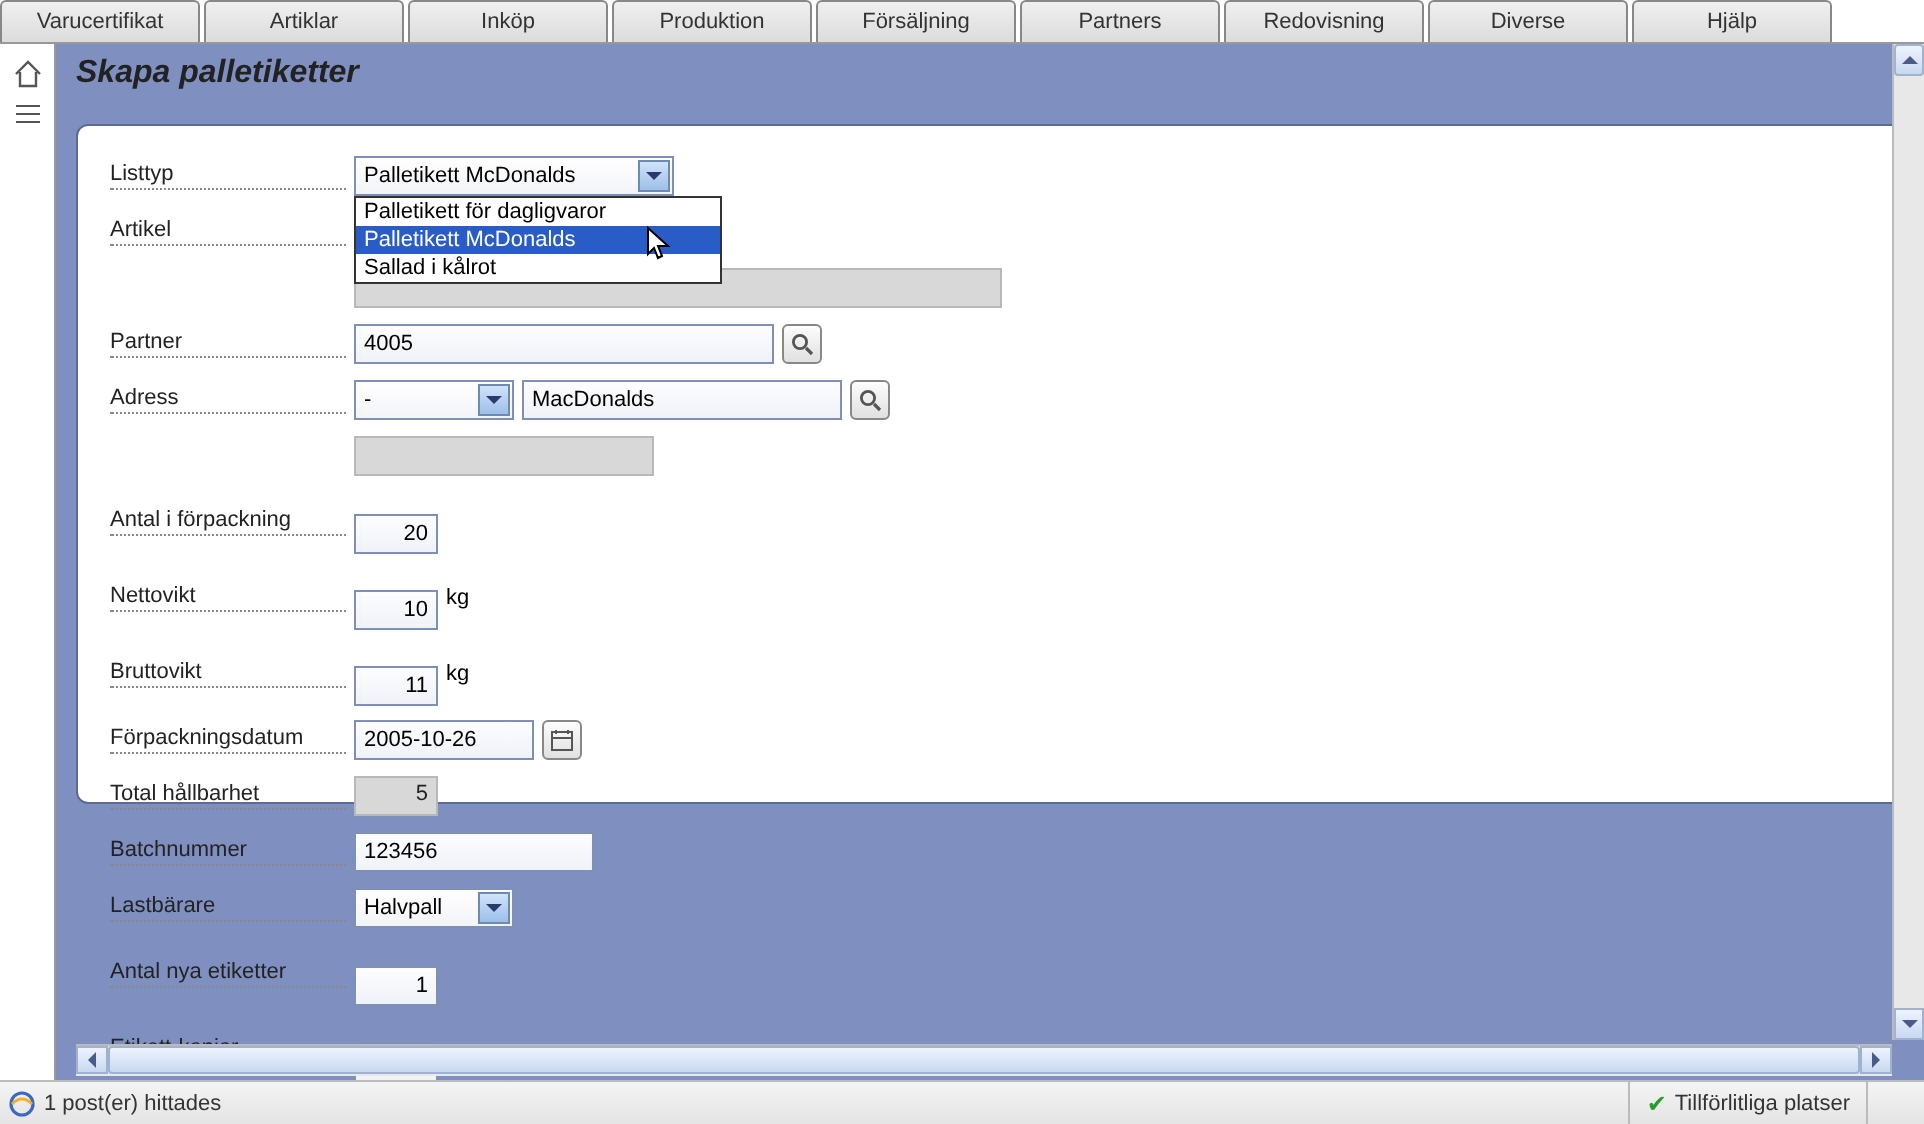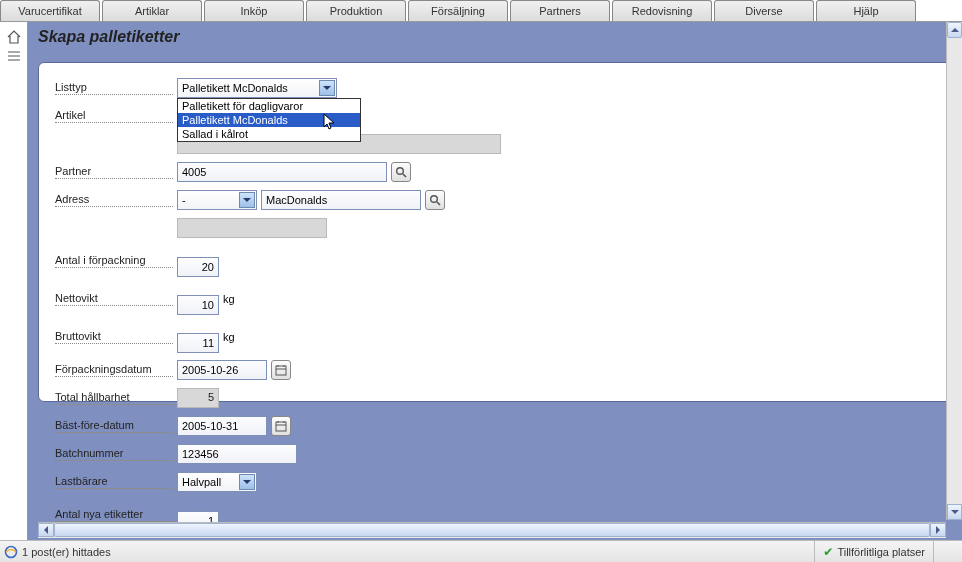--- a/index.html
+++ b/index.html
@@ -406,32 +406,20 @@
               <line x1="9" y1="1" x2="9" y2="3" stroke="#555"></line>
             </svg>
         </span>
       </div>
 
       <div class="form-row">
         <div class="form-label">Total hållbarhet</div>
         <span class="readonly-box" style="width:42px; text-align:right; padding:2px 4px 0 0; color:#222;">5</span>
       </div>
 
-      <div class="form-row">
-        <div class="form-label">Bäst-före-datum</div>
-        <input type="text" style="width: 90px;" value="2005-10-31">
-        <span class="icon-btn">
-          <svg width="12" height="12" viewBox="0 0 12 12">
-              <rect x="1" y="2" width="10" height="9" fill="none" stroke="#555"></rect>
-              <line x1="1" y1="5" x2="11" y2="5" stroke="#555"></line>
-              <line x1="3" y1="1" x2="3" y2="3" stroke="#555"></line>
-              <line x1="9" y1="1" x2="9" y2="3" stroke="#555"></line>
-            </svg>
-        </span>
-      </div>
 
       <div class="form-row">
         <div class="form-label">Batchnummer</div>
         <input type="text" style="width: 120px;" value="123456">
       </div>
 
       <div class="form-row">
         <div class="form-label">Lastbärare</div>
         <div class="select-box" style="width:80px;">
           <span>Halvpall</span>

